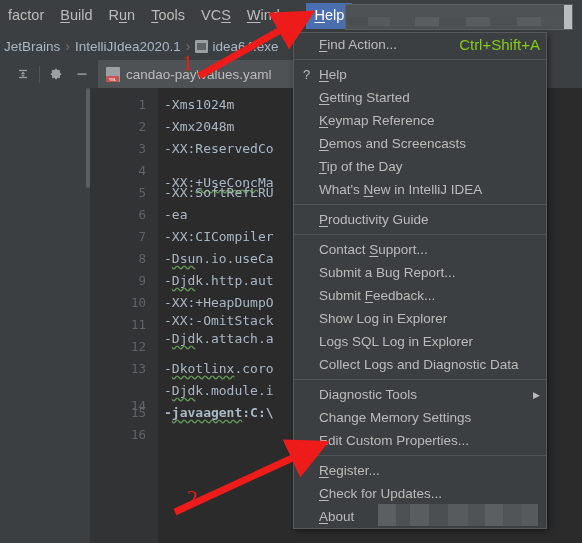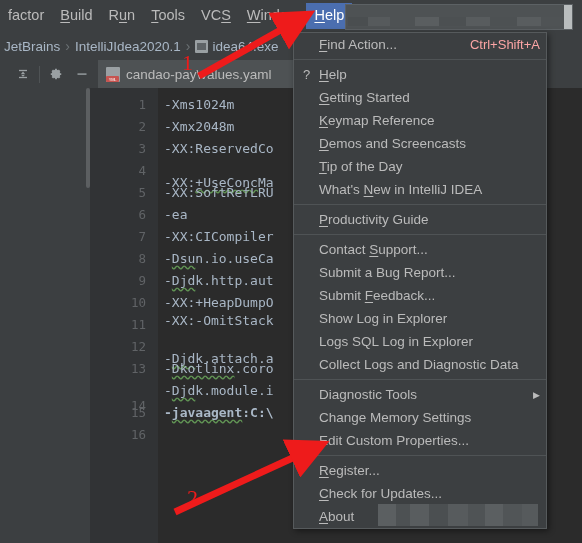--- a/index.html
+++ b/index.html
@@ -123,21 +123,21 @@
     padding:0;box-sizing:border-box;
   }
   .pm-row{
     position:relative;display:flex;align-items:center;height:23px;
     padding:0 6px 0 0;box-sizing:border-box;color:#bbbbbb;font-size:13.5px;
     white-space:nowrap;
   }
   .pm-gut{width:25px;flex:0 0 25px;text-align:center;color:#bbbbbb;font-size:13px;}
   .pm-label{flex:1 1 auto;overflow:hidden;text-overflow:clip;}
   .pm-label u{text-decoration:underline;text-underline-offset:2px;}
-  .pm-accel{color:#fca5a5;font-size:13px;padding-left:12px;}
+  .pm-accel{color:#84cc16;font-size:15px;padding-left:12px;}
   .pm-arrow{color:#bbbbbb;font-size:9px;padding-left:10px;}
   .pm-sep{height:1px;background:#4f5355;margin:3px 0 3px 0;}
   .pm-blur{
     position:absolute;left:84px;bottom:2px;width:160px;height:22px;
     background:
       linear-gradient(90deg,#5b5f61 0 11%,#4d5153 11% 20%,#595d5f 20% 32%,
       #4b4f51 32% 44%,#575b5d 44% 56%,#4f5355 56% 67%,#5b5f61 67% 78%,
       #515557 78% 90%,#565a5c 90% 100%);
   }
 
@@ -242,21 +242,21 @@
         <div class="code-line" style="top: 28px;">-Xmx2048m</div>
         <div class="code-line" style="top: 50px;">-XX:ReservedCo</div>
         <div class="code-line" style="top: 72px; margin-top: 12px;">-XX:<span class="sq">+UseConc</span>Ma</div>
         <div class="code-line" style="top: 94px;">-XX:SoftRefLRU</div>
         <div class="code-line" style="top: 116px;">-ea</div>
         <div class="code-line" style="top: 138px;">-XX:CICompiler</div>
         <div class="code-line" style="top: 160px;">-<span class="sq">Dsu</span>n.io.useCa</div>
         <div class="code-line" style="top: 182px;">-<span class="sq">Djd</span>k.http.aut</div>
         <div class="code-line" style="top: 204px;">-XX:+HeapDumpO</div>
         <div class="code-line" style="top: 222px;">-XX:-OmitStack</div>
-        <div class="code-line" style="top: 260px;">-<span class="sq">Djd</span>k.attach.a</div>
+        <div class="code-line" style="top: 240px;">-<span class="sq">Djd</span>k.attach.a</div>
         <div class="code-line" style="top: 270px;">-<span class="sq">Dkotlinx</span>.coro</div>
         <div class="code-line" style="top: 292px;">-<span class="sq">Djd</span>k.module.i</div>
         <div class="code-line" style="top: 314px; font-weight: bold;">-<span class="sq">javaagent</span>:C:\</div>
         <div class="code-line" style="top: 336px;"></div>
       </div>
     <div class="right-frag" style="left:387px;top:108px;">"</div>
     <div class="right-frag" style="left:391px;top:336px;"><span class="sq">ain</span></div>
   </div>
 
   <div class="popup" id="popup">

